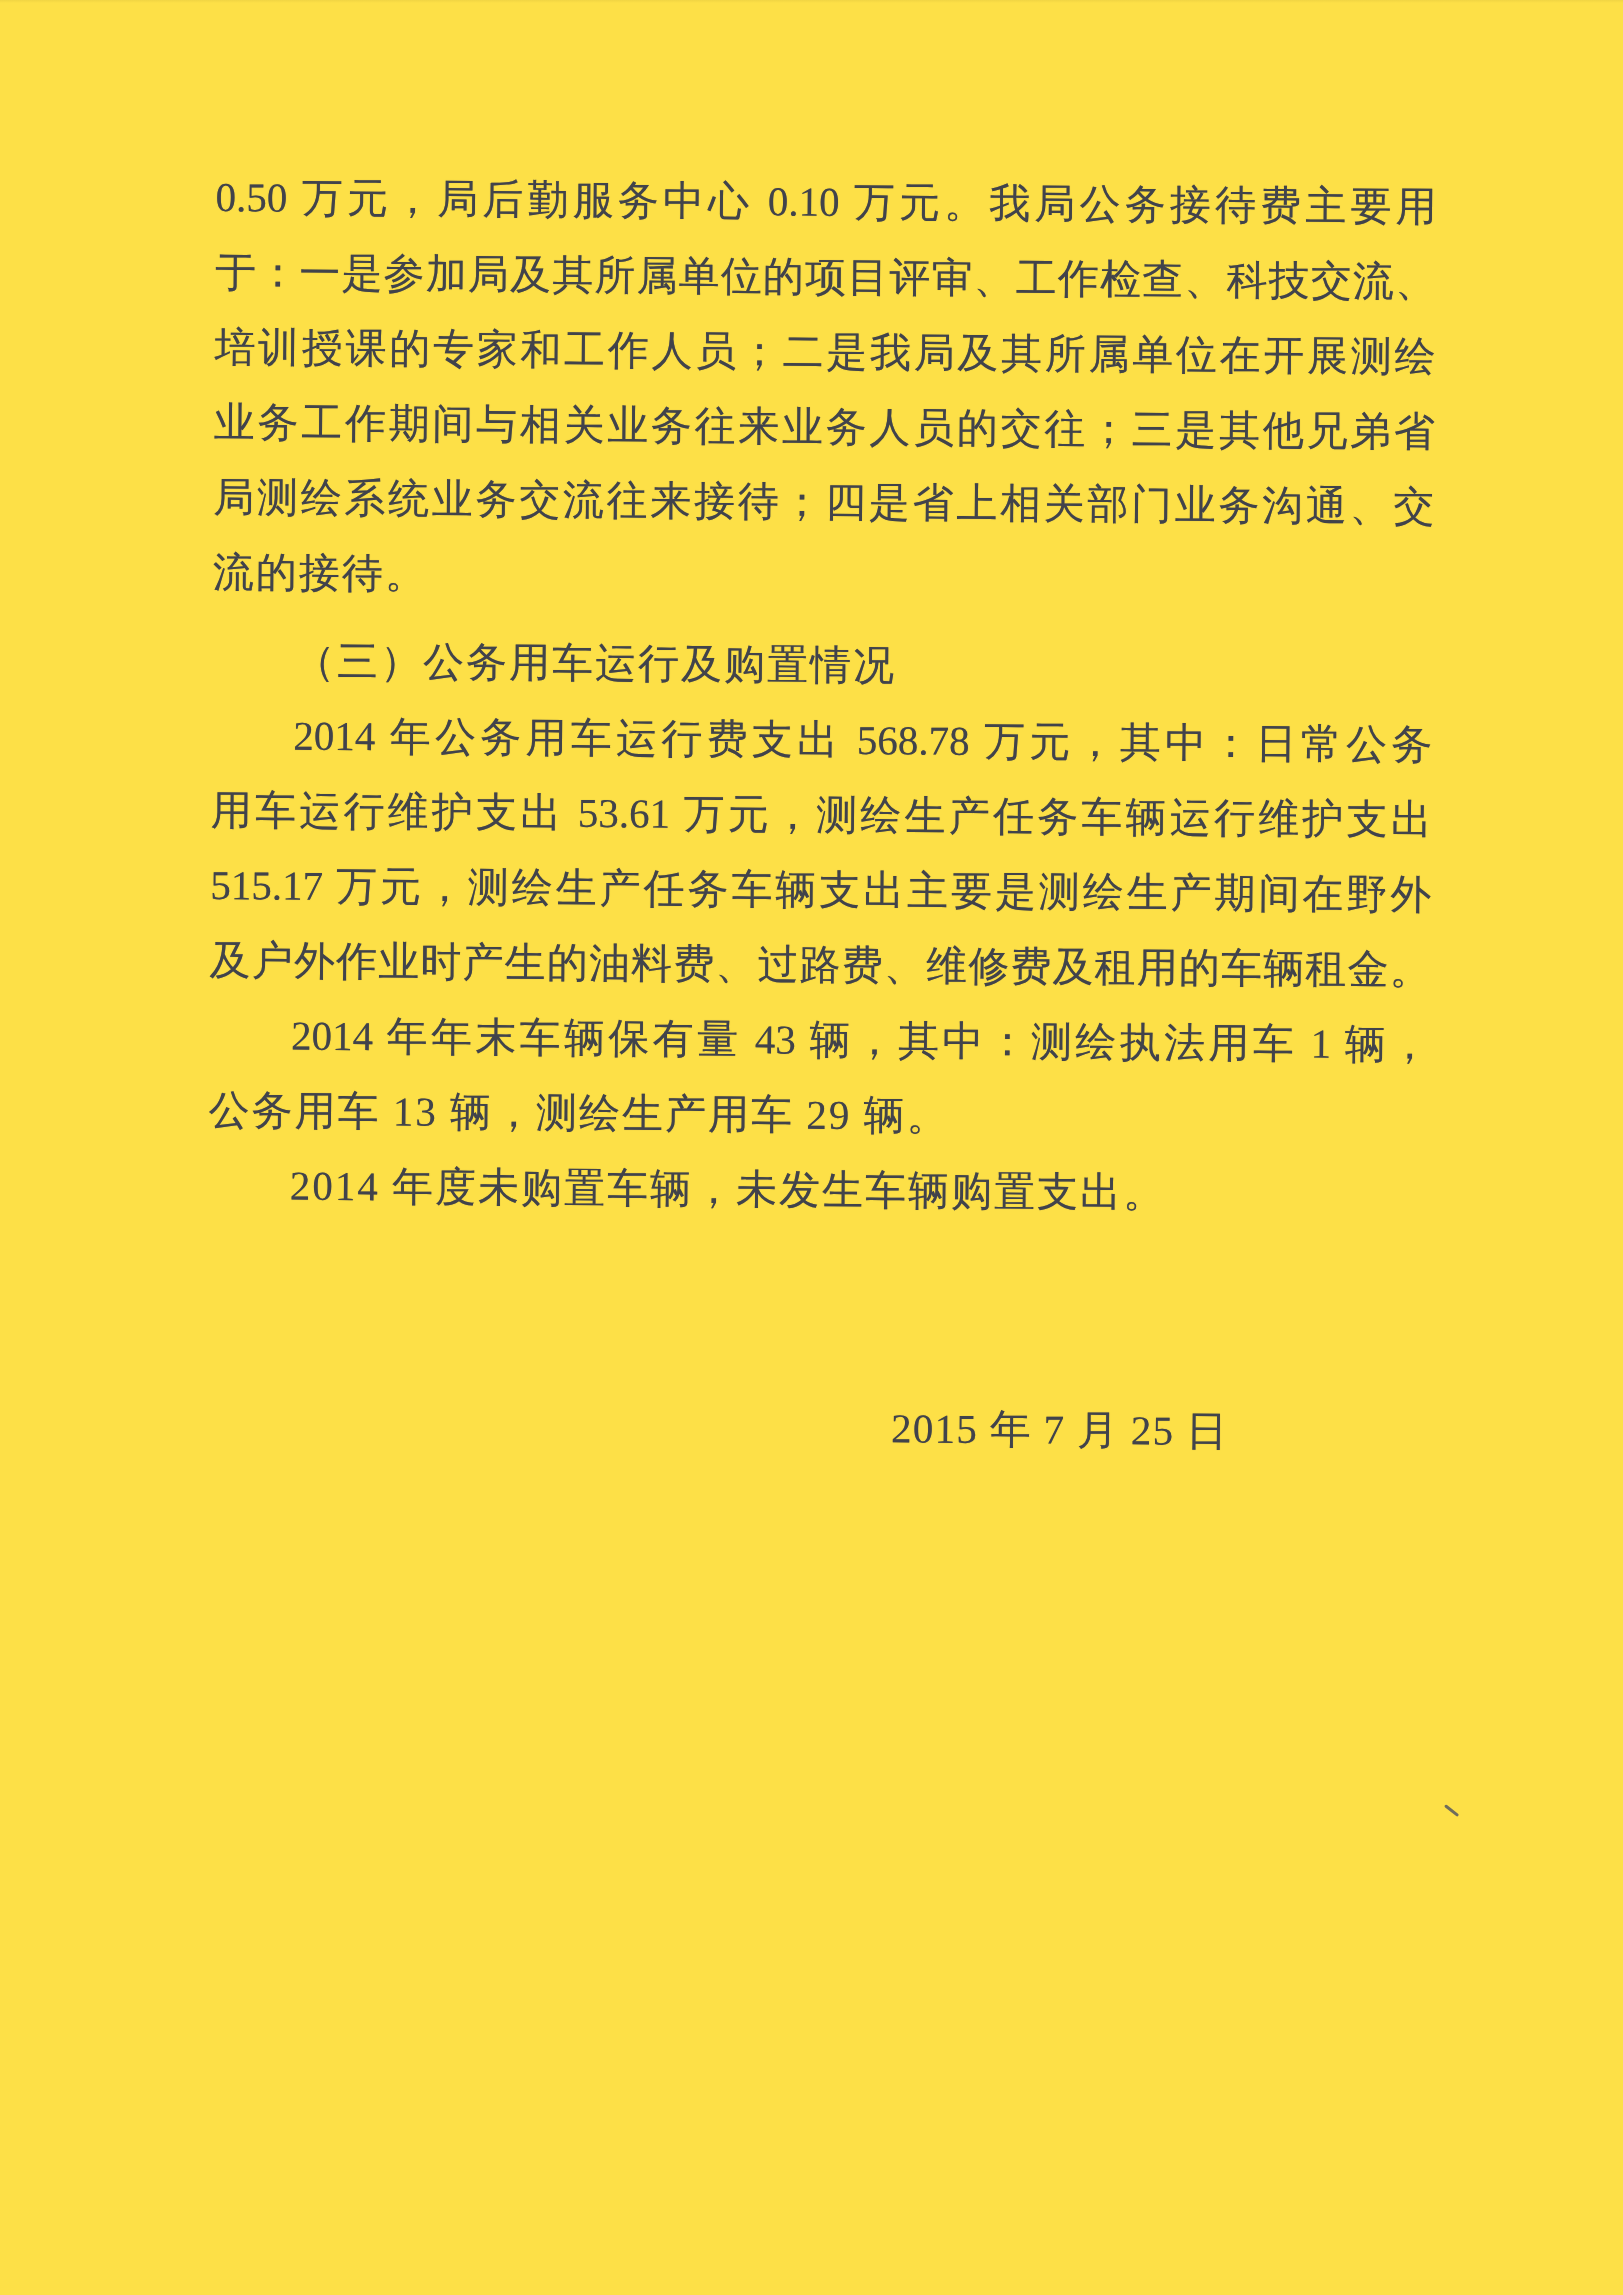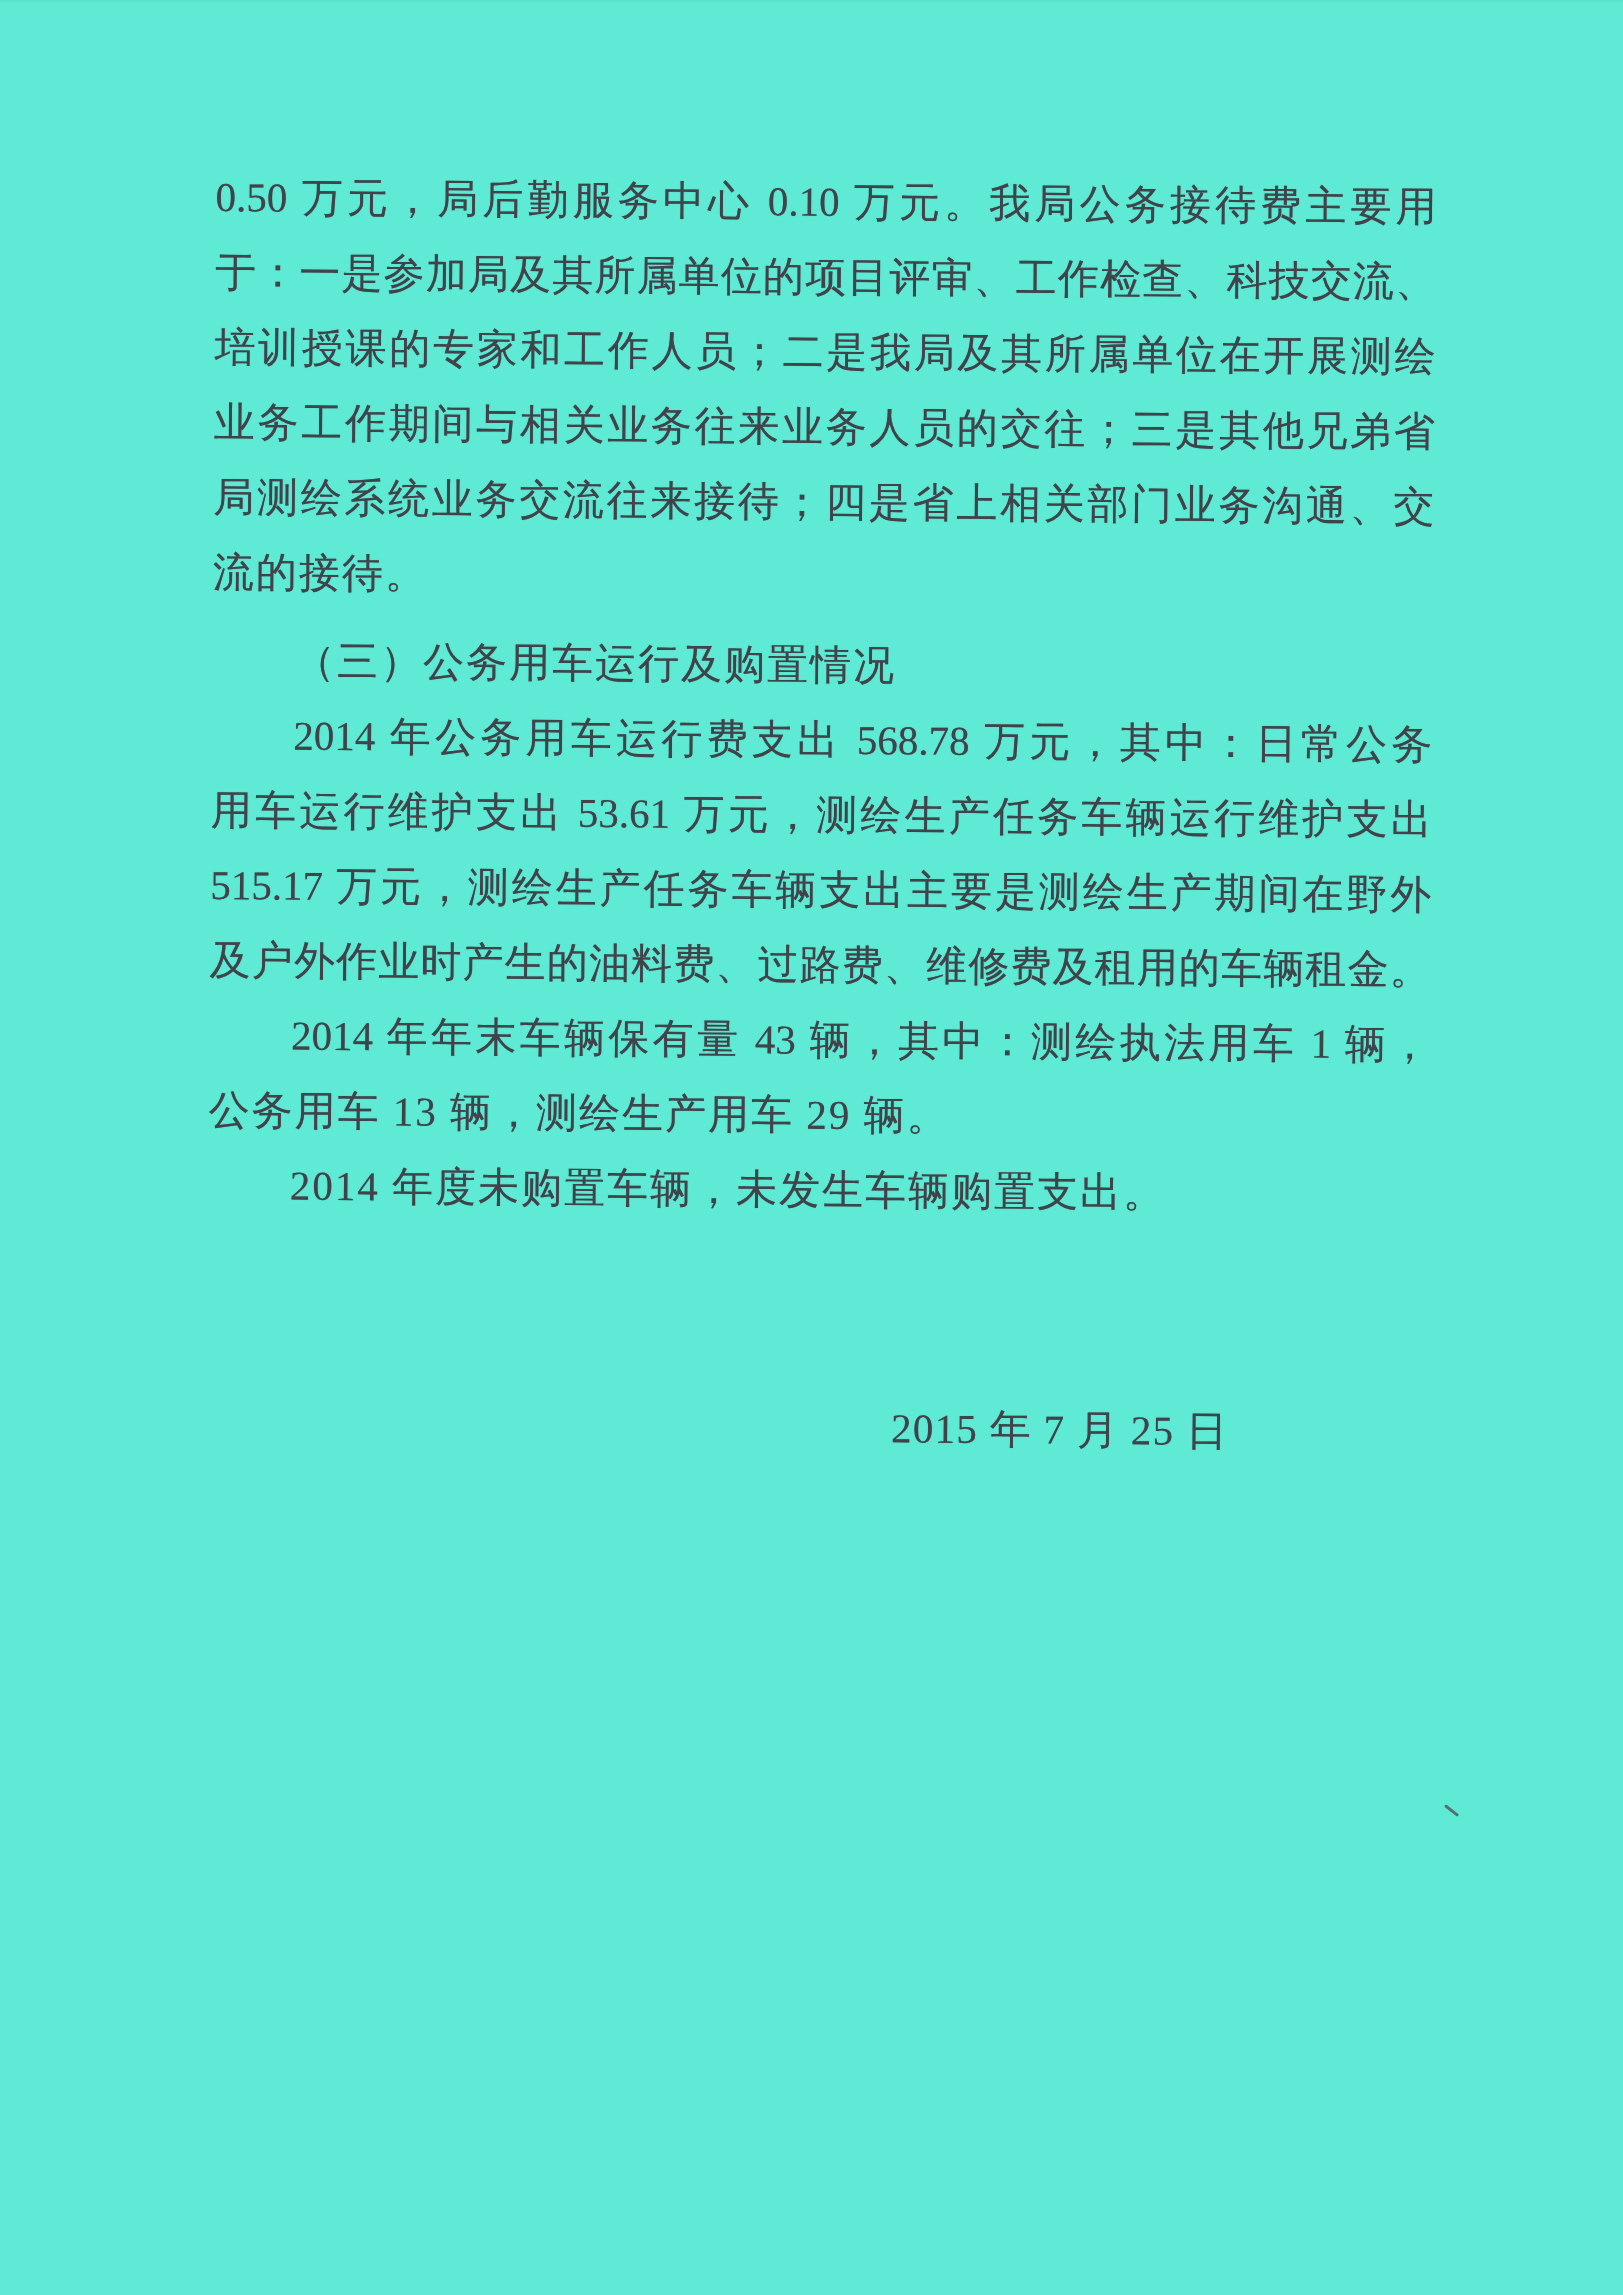--- a/index.html
+++ b/index.html
@@ -5,21 +5,21 @@
   html, body {
     margin: 0;
     padding: 0;
     background: #e8e8e8;
   }
   .page {
     position: relative;
     width: 1623px;
     height: 2295px;
     margin: 0 auto;
-    background: #5eead4;
+    background: #fde047;
     overflow: hidden;
     font-family: "Liberation Serif", "DejaVu Serif", serif;
     color: #41434b;
   }
   
   .page::before {
     content: "";
     position: absolute;
     left: 0; top: 0;
     width: 100%; height: 3.3px;

